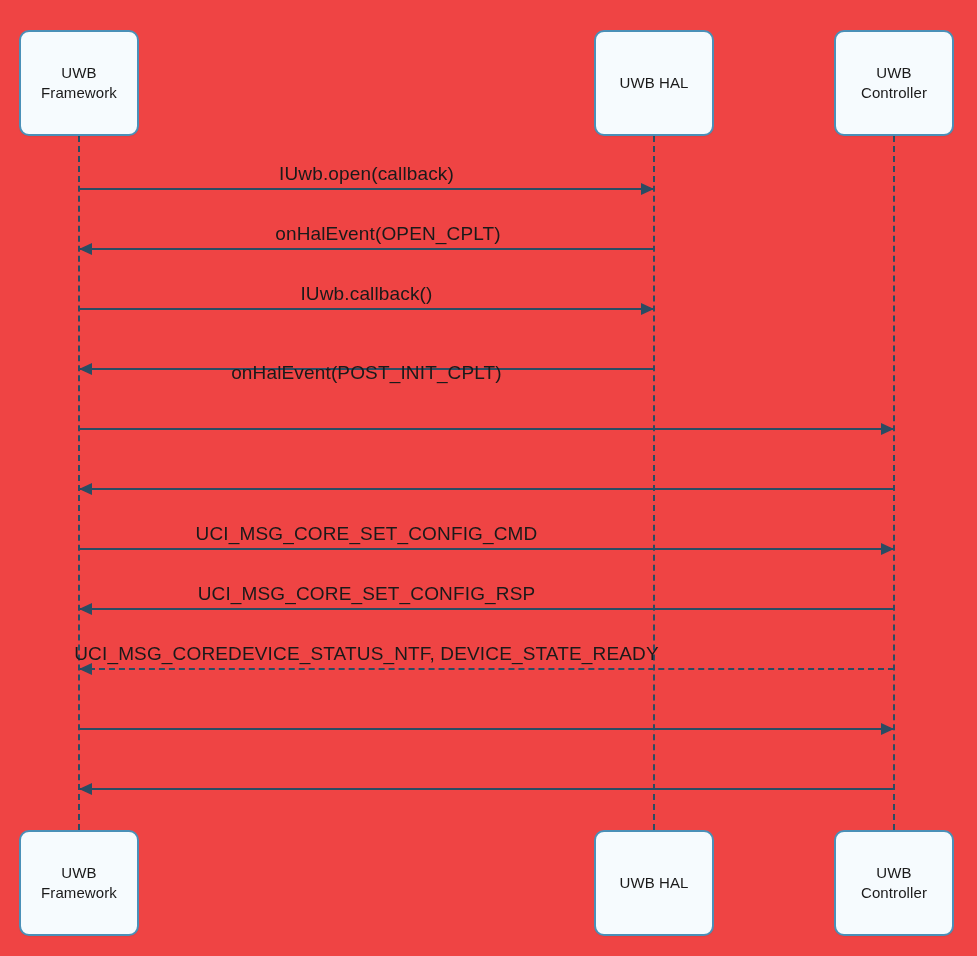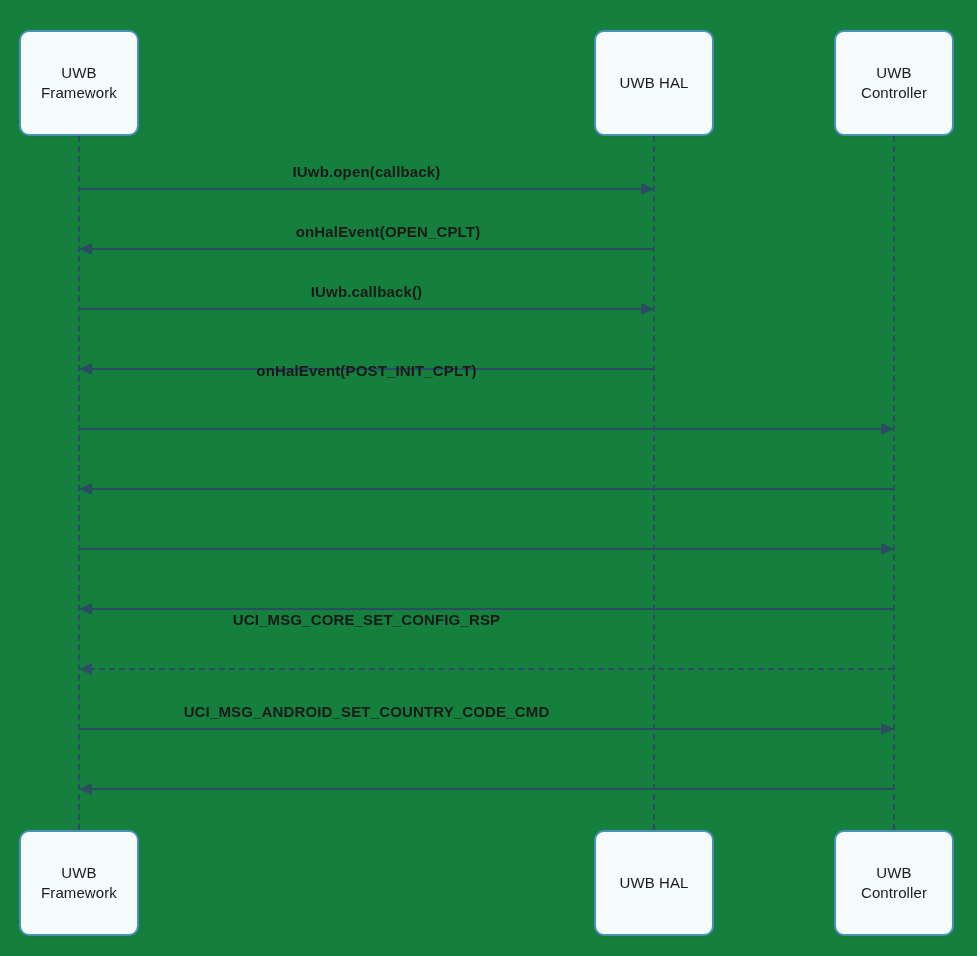--- a/index.html
+++ b/index.html
@@ -7,21 +7,21 @@
     padding: 0;
     background: #ffffff;
   }
   body {
     font-family: "Liberation Sans", sans-serif;
   }
   #diagram-root {
     position: relative;
     width: 977px;
     height: 956px;
-    background: #15803d;
+    background: #ef4444;
     overflow: hidden;
   }
   .lifeline-box {
     position: absolute;
     box-sizing: border-box;
     border: 2px solid #4a90b8;
     border-radius: 10px;
     background: #f6fbfe;
     display: flex;
     align-items: center;
@@ -37,27 +37,26 @@
     white-space: pre-line;
     padding: 0 4px;
   }
   .lifeline {
     position: absolute;
     width: 0;
     border-left: 2px dashed #2b4c63;
   }
   .msg-label {
     position: absolute;
-    font-size: 15px;
+    font-size: 19px;
     color: #1a1a1a;
     white-space: nowrap;
     transform: translateX(-50%);
     letter-spacing: 0.15px;
     text-align: center;
-    font-weight: bold;
   }
   .msg-line {
     position: absolute;
     height: 0;
     border-top: 2px solid #2b4c63;
   }
   .msg-line.dashed {
     border-top: 2px dashed #2b4c63;
   }
   .arrow-head {
@@ -117,23 +116,24 @@
     <div class="msg-label" style="left: 366.5px; top: 283px;">IUwb.callback()</div>
     <div class="msg-line" style="left: 79px; top: 368px; width: 575px;"></div>
     <div class="arrow-head left" style="top: 363px; left: 79px;"></div>
     <div class="msg-label" style="left: 366.5px; top: 362px;">onHalEvent(POST_INIT_CPLT)</div>
     <div class="msg-line" style="left: 79px; top: 428px; width: 815px;"></div>
     <div class="arrow-head right" style="top: 423px; left: 881px;"></div>
     <div class="msg-line" style="left: 79px; top: 488px; width: 815px;"></div>
     <div class="arrow-head left" style="top: 483px; left: 79px;"></div>
     <div class="msg-line" style="left: 79px; top: 548px; width: 815px;"></div>
     <div class="arrow-head right" style="top: 543px; left: 881px;"></div>
+    <div class="msg-label" style="left: 366.5px; top: 523px;">UCI_MSG_CORE_SET_CONFIG_CMD</div>
     <div class="msg-line" style="left: 79px; top: 608px; width: 815px;"></div>
     <div class="arrow-head left" style="top: 603px; left: 79px;"></div>
-    <div class="msg-label" style="left: 366.5px; top: 583px; margin-top: 28px;">UCI_MSG_CORE_SET_CONFIG_RSP</div>
+    <div class="msg-label" style="left: 366.5px; top: 583px;">UCI_MSG_CORE_SET_CONFIG_RSP</div>
     <div class="msg-line dashed" style="left: 79px; top: 668px; width: 815px;"></div>
     <div class="arrow-head left" style="top: 663px; left: 79px;"></div>
+    <div class="msg-label" style="left: 366.5px; top: 643px;">UCI_MSG_COREDEVICE_STATUS_NTF, DEVICE_STATE_READY</div>
     <div class="msg-line" style="left: 79px; top: 728px; width: 815px;"></div>
     <div class="arrow-head right" style="top: 723px; left: 881px;"></div>
-    <div class="msg-label" style="left: 366.5px; top: 703px;">UCI_MSG_ANDROID_SET_COUNTRY_CODE_CMD</div>
     <div class="msg-line" style="left: 79px; top: 788px; width: 815px;"></div>
     <div class="arrow-head left" style="top: 783px; left: 79px;"></div>
   </div>
 
 </body></html>

